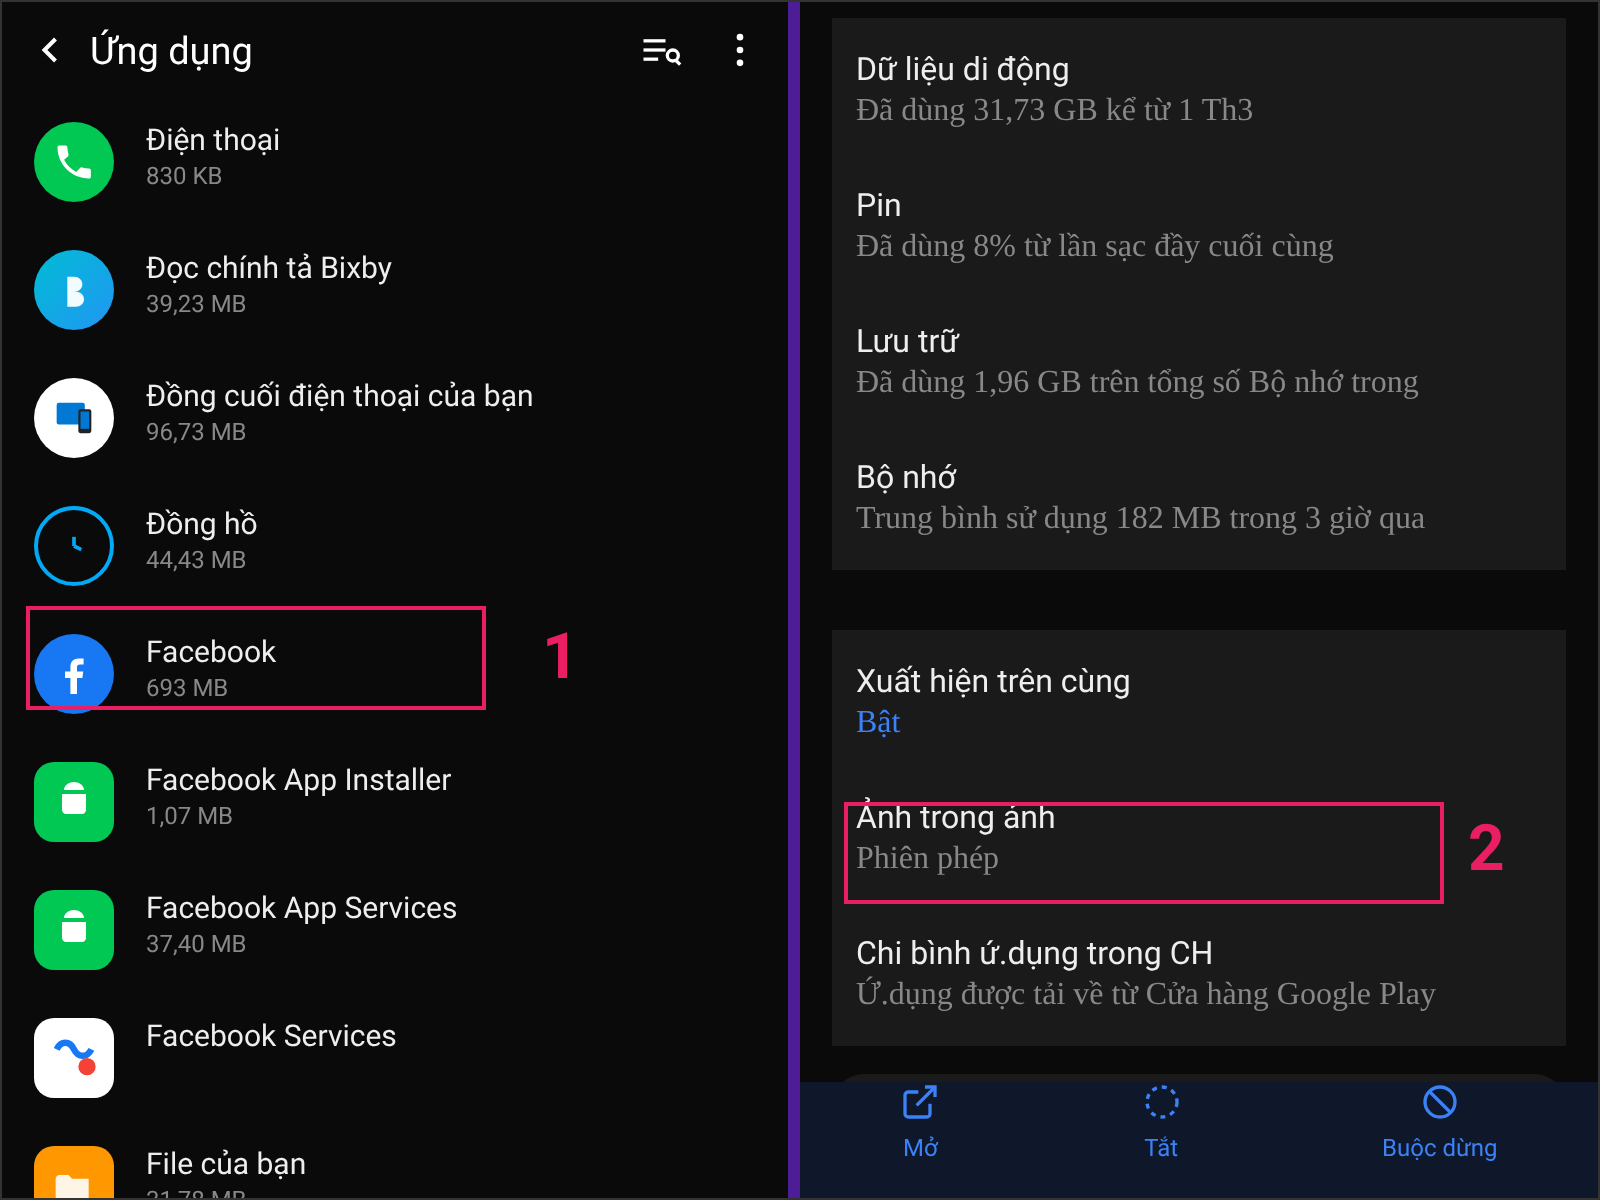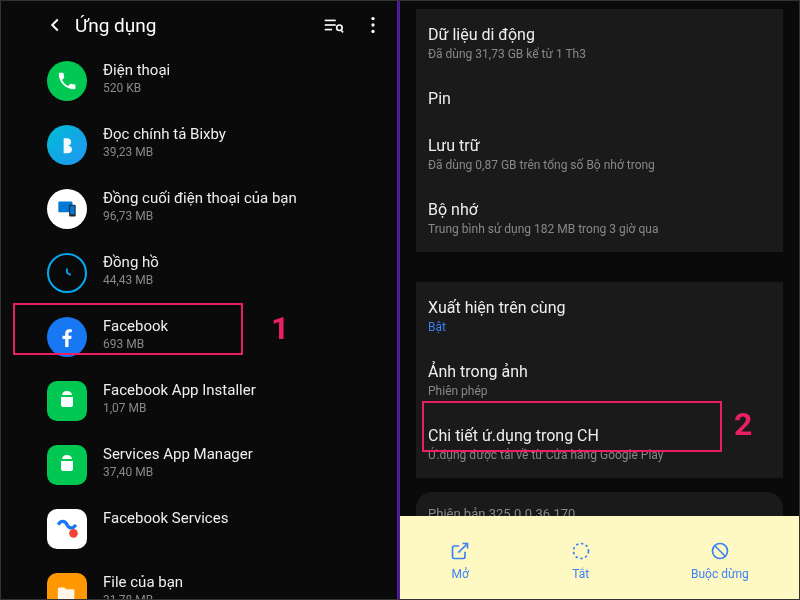--- a/index.html
+++ b/index.html
@@ -1,44 +1,44 @@
 <!DOCTYPE html>
 <html><head>
   <meta charset="utf-8">
   <style>
     * { margin: 0; padding: 0; box-sizing: border-box; }
     body { background: #000; font-family: -apple-system, Roboto, sans-serif; color: #fff; overflow: hidden; }
     .container { display: flex; width: 800px; height: 600px; border: 1px solid #333; }
     .pane { width: 400px; height: 100%; background: #0a0a0a; position: relative; overflow: hidden; }
-    .pane-left { border-right: 3px solid #4c1d95; padding-left: 30px; }
+    .pane-left { border-right: 6px solid #4c1d95; }
     .header { display: flex; align-items: center; padding: 12px 8px; height: 48px; }
     .back-btn { width: 32px; height: 32px; display: flex; align-items: center; justify-content: center; cursor: pointer; }
     .header-title { font-size: 19px; font-weight: 400; margin-left: 4px; flex: 1; }
     .header-icons { display: flex; gap: 8px; align-items: center; }
     .icon-btn { width: 32px; height: 32px; display: flex; align-items: center; justify-content: center; cursor: pointer; }
     .app-list { padding: 0; }
     .app-item { display: flex; align-items: flex-start; padding: 12px 16px; cursor: pointer; position: relative; }
     .app-icon { width: 40px; height: 40px; border-radius: 50%; display: flex; align-items: center; justify-content: center; flex-shrink: 0; }
     .app-info { margin-left: 16px; flex: 1; }
     .app-name { font-size: 15px; color: #eee; }
     .app-size { font-size: 12px; color: #888; margin-top: 2px; }
     .highlight-box { border: 2.5px solid #e91e63; position: absolute; pointer-events: none; }
     .step-num { color: #e91e63; font-size: 32px; font-weight: bold; position: absolute; }
     
     .settings-list { padding: 0 16px; }
     .settings-item { padding: 14px 12px; margin-bottom: 0; cursor: pointer; }
     .settings-title { font-size: 16px; color: #eee; }
-    .settings-sub { font-size: 12px; color: #888; margin-top: 3px; }
+    .settings-sub { font-size: 16px; color: #888; margin-top: 3px; font-family: Liberation Serif, serif; }
     .settings-sub.on { color: #3b82f6; }
     .settings-group { background: #1a1a1a; border-radius: 0; margin: 8px 0; padding: 2px 0; }
     .group-spacer { height: 14px; }
     
     .version { margin: 14px 16px; padding: 14px 12px; background: #1a1a1a; border-radius: 16px; font-size: 13px; color: #888; }
     
-    .bottom-bar { position: absolute; bottom: 0; left: 0; right: 0; display: flex; justify-content: space-around; padding: 25px 0 18px; background: #fef9c3; }
+    .bottom-bar { position: absolute; bottom: 0; left: 0; right: 0; display: flex; justify-content: space-around; padding: 0 0 18px; background: #0f172a; }
     .bottom-btn { display: flex; flex-direction: column; align-items: center; gap: 6px; cursor: pointer; color: #3b82f6; font-size: 12px; }
     
     .ic-phone { background: #00c853; }
     .ic-bixby { background: linear-gradient(135deg, #00bcd4, #2196f3); }
     .ic-companion { background: #fff; }
     .ic-clock { background: transparent; border: 2.5px solid #03a9f4; }
     .ic-fb { background: #1877f2; }
     .ic-android { background: #00c853; border-radius: 10px; }
     .ic-fbserv { background: #fff; border-radius: 10px; position: relative; }
     .ic-file { background: #ff9800; border-radius: 10px; }
@@ -78,21 +78,21 @@
 
     <div class="app-list">
       <div class="app-item">
         <div class="app-icon ic-phone">
             <svg width="22" height="22" viewBox="0 0 24 24" fill="#fff">
               <path d="M6.6 10.8c1.4 2.8 3.8 5.2 6.6 6.6l2.2-2.2c.3-.3.7-.4 1-.2 1.2.4 2.5.6 3.8.6.6 0 1 .4 1 1V20c0 .6-.4 1-1 1C10.6 21 3 13.4 3 4c0-.6.4-1 1-1h3.4c.6 0 1 .4 1 1 0 1.3.2 2.6.6 3.8.1.3 0 .7-.2 1L6.6 10.8z"></path>
             </svg>
           </div>
         <div class="app-info">
             <div class="app-name">Điện thoại</div>
-            <div class="app-size">520 KB</div>
+            <div class="app-size">830 KB</div>
           </div>
       </div>
       <div class="app-item">
         <div class="app-icon ic-bixby">
             <svg width="20" height="20" viewBox="0 0 24 24" fill="#fff">
               <path d="M8 4h4c3 0 5 2 5 4.5S15 13 12 13H8V4zm0 9h5c3 0 5 2 5 4.5S16 22 13 22H8v-9z" opacity="0.95"></path>
             </svg>
           </div>
         <div class="app-info">
             <div class="app-name">Đọc chính tả Bixby</div>
@@ -146,21 +146,21 @@
             <div class="app-size">1,07 MB</div>
           </div>
       </div>
       <div class="app-item">
         <div class="app-icon ic-android">
             <svg width="24" height="24" viewBox="0 0 24 24" fill="#fff">
               <path d="M6 8h12v8c0 1-.8 2-2 2H8c-1 0-2-1-2-2V8zm1-2c0-2 2-4 5-4s5 2 5 4H7zm2-2.5c0-.3.2-.5.5-.5s.5.2.5.5-.2.5-.5.5-.5-.2-.5-.5zm5 0c0-.3.2-.5.5-.5s.5.2.5.5-.2.5-.5.5-.5-.2-.5-.5z"></path>
             </svg>
           </div>
         <div class="app-info">
-            <div class="app-name">Services App Manager</div>
+            <div class="app-name">Facebook App Services</div>
             <div class="app-size">37,40 MB</div>
           </div>
       </div>
       <div class="app-item">
         <div class="app-icon ic-fbserv">
             <svg width="26" height="26" viewBox="0 0 24 24">
               <path d="M4 8c2-4 6-4 8 0s6 4 8 0" fill="none" stroke="#1877f2" stroke-width="3"></path>
               <circle cx="18" cy="16" r="4" fill="#f44336"></circle>
             </svg>
           </div>
@@ -187,44 +187,45 @@
 
   <div class="pane">
     <div class="settings-list">
       <div class="settings-group">
         <div class="settings-item">
           <div class="settings-title">Dữ liệu di động</div>
           <div class="settings-sub">Đã dùng 31,73 GB kể từ 1 Th3</div>
         </div>
         <div class="settings-item">
           <div class="settings-title">Pin</div>
+          <div class="settings-sub">Đã dùng 8% từ lần sạc đầy cuối cùng</div>
         </div>
         <div class="settings-item">
           <div class="settings-title">Lưu trữ</div>
-          <div class="settings-sub">Đã dùng 0,87 GB trên tổng số Bộ nhớ trong</div>
+          <div class="settings-sub">Đã dùng 1,96 GB trên tổng số Bộ nhớ trong</div>
         </div>
         <div class="settings-item">
           <div class="settings-title">Bộ nhớ</div>
           <div class="settings-sub">Trung bình sử dụng 182 MB trong 3 giờ qua</div>
         </div>
       </div>
 
       <div class="group-spacer"></div>
 
       <div class="settings-group">
         <div class="settings-item">
           <div class="settings-title">Xuất hiện trên cùng</div>
           <div class="settings-sub on">Bật</div>
         </div>
         <div class="settings-item">
           <div class="settings-title">Ảnh trong ảnh</div>
           <div class="settings-sub">Phiên phép</div>
         </div>
         <div class="settings-item">
-          <div class="settings-title">Chi tiết ứ.dụng trong CH</div>
+          <div class="settings-title">Chi bình ứ.dụng trong CH</div>
           <div class="settings-sub">Ứ.dụng được tải về từ Cửa hàng Google Play</div>
         </div>
       </div>
     </div>
 
     <div class="version">Phiên bản 325.0.0.36.170</div>
 
     <div class="highlight-box" style="left:22px; top:400px; width:300px; height:51px;"></div>
     <div class="step-num" style="left:334px; top:404px;">2</div>
 

